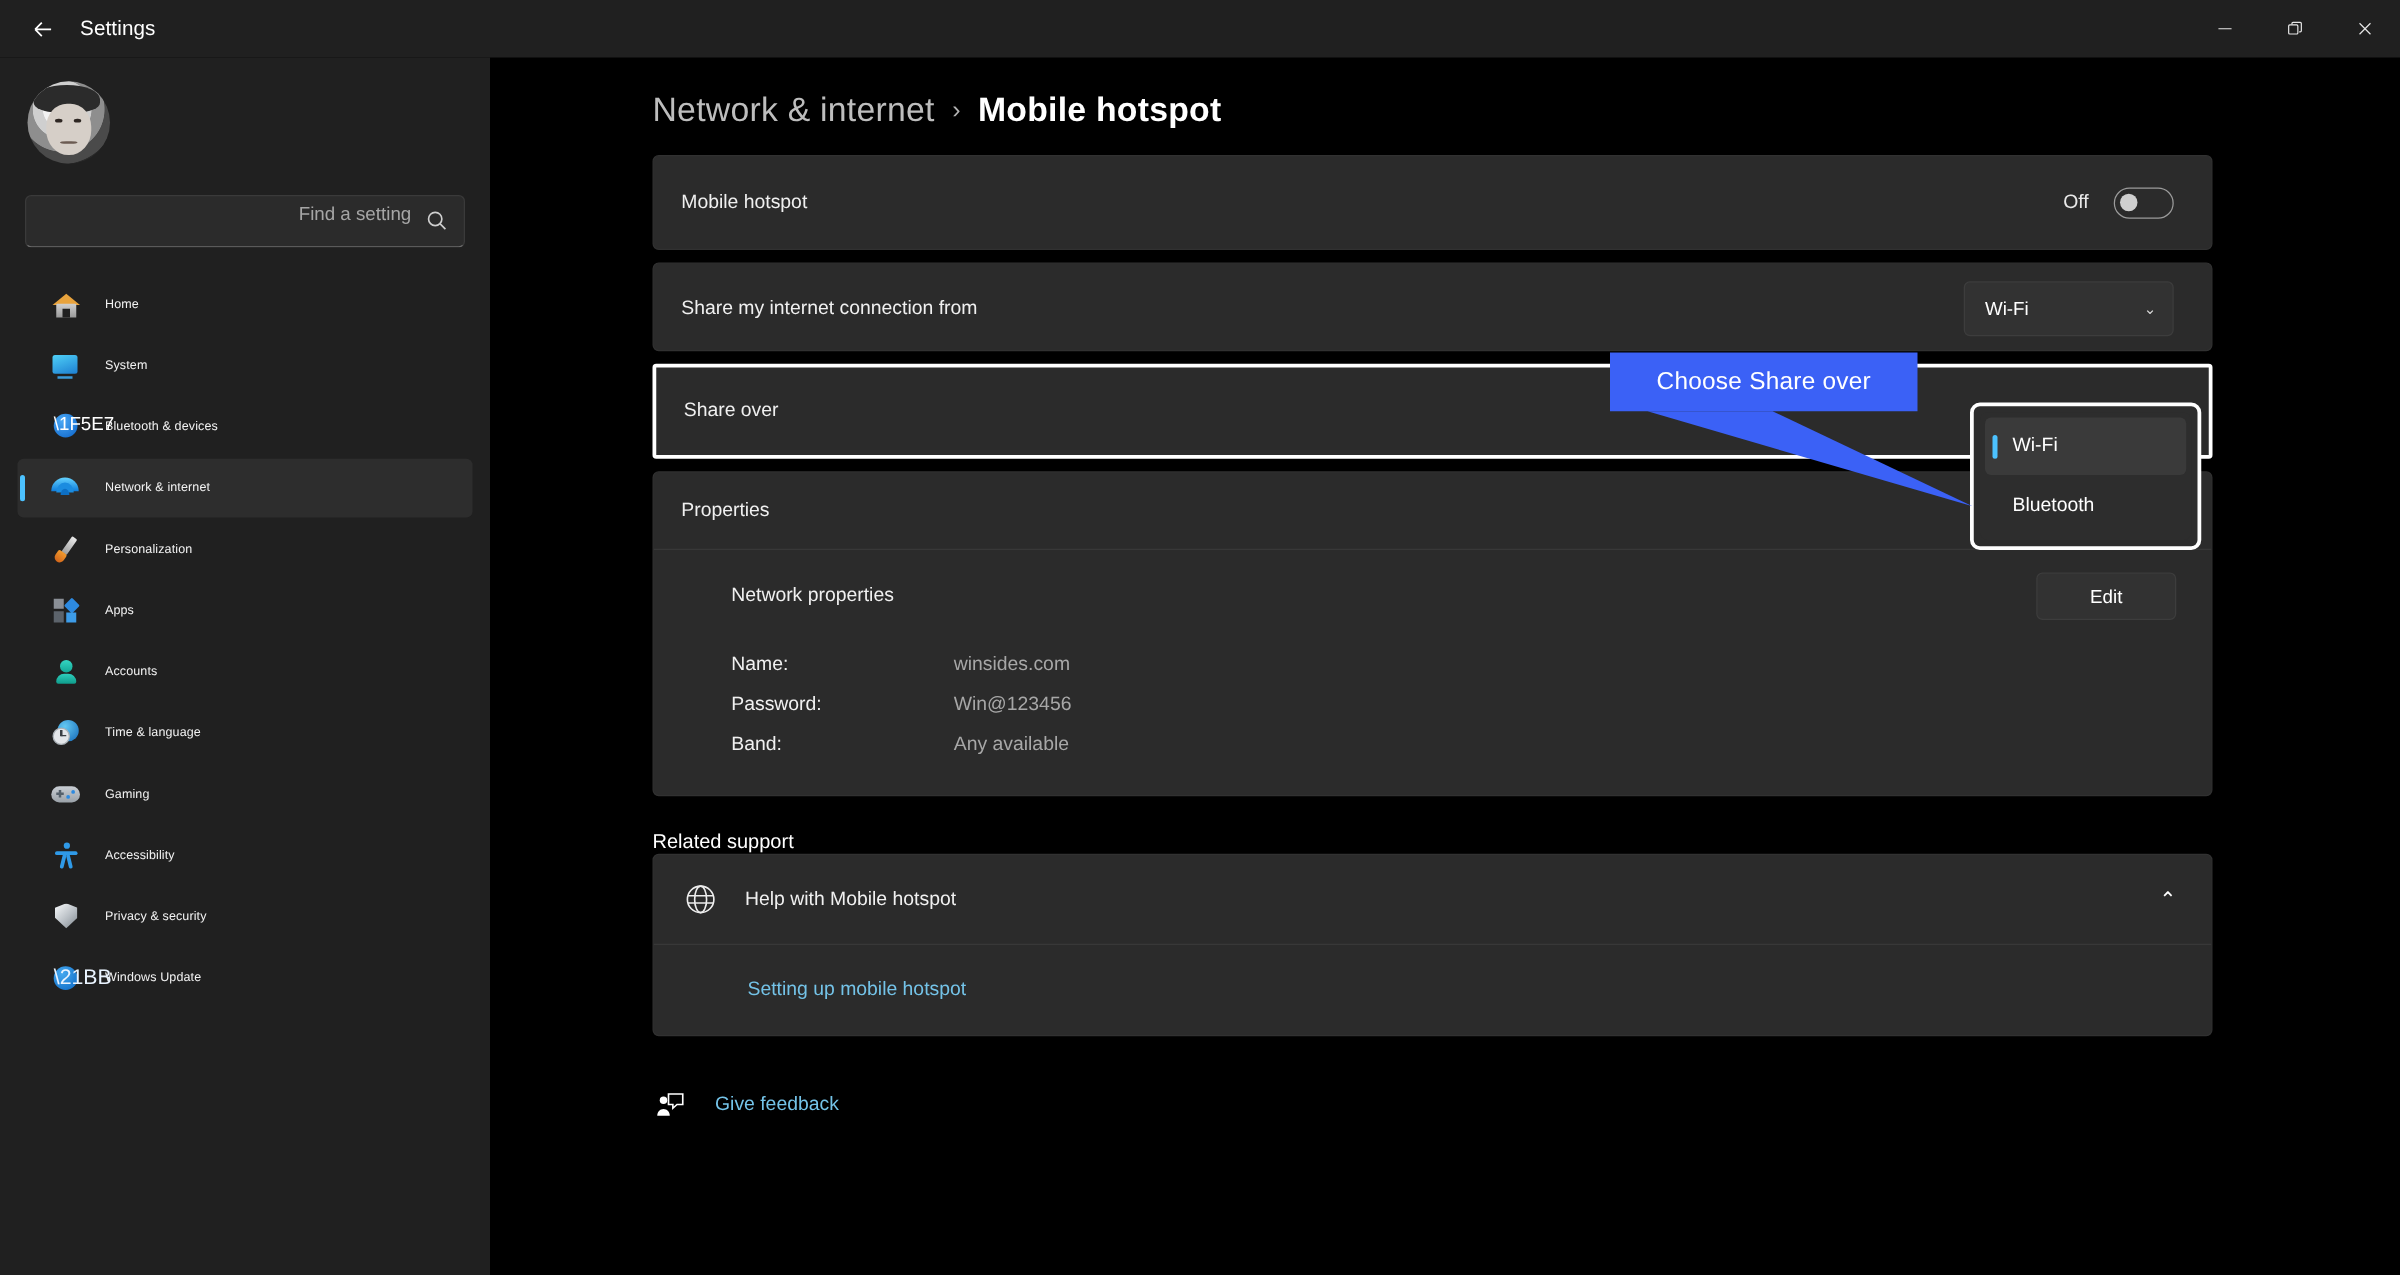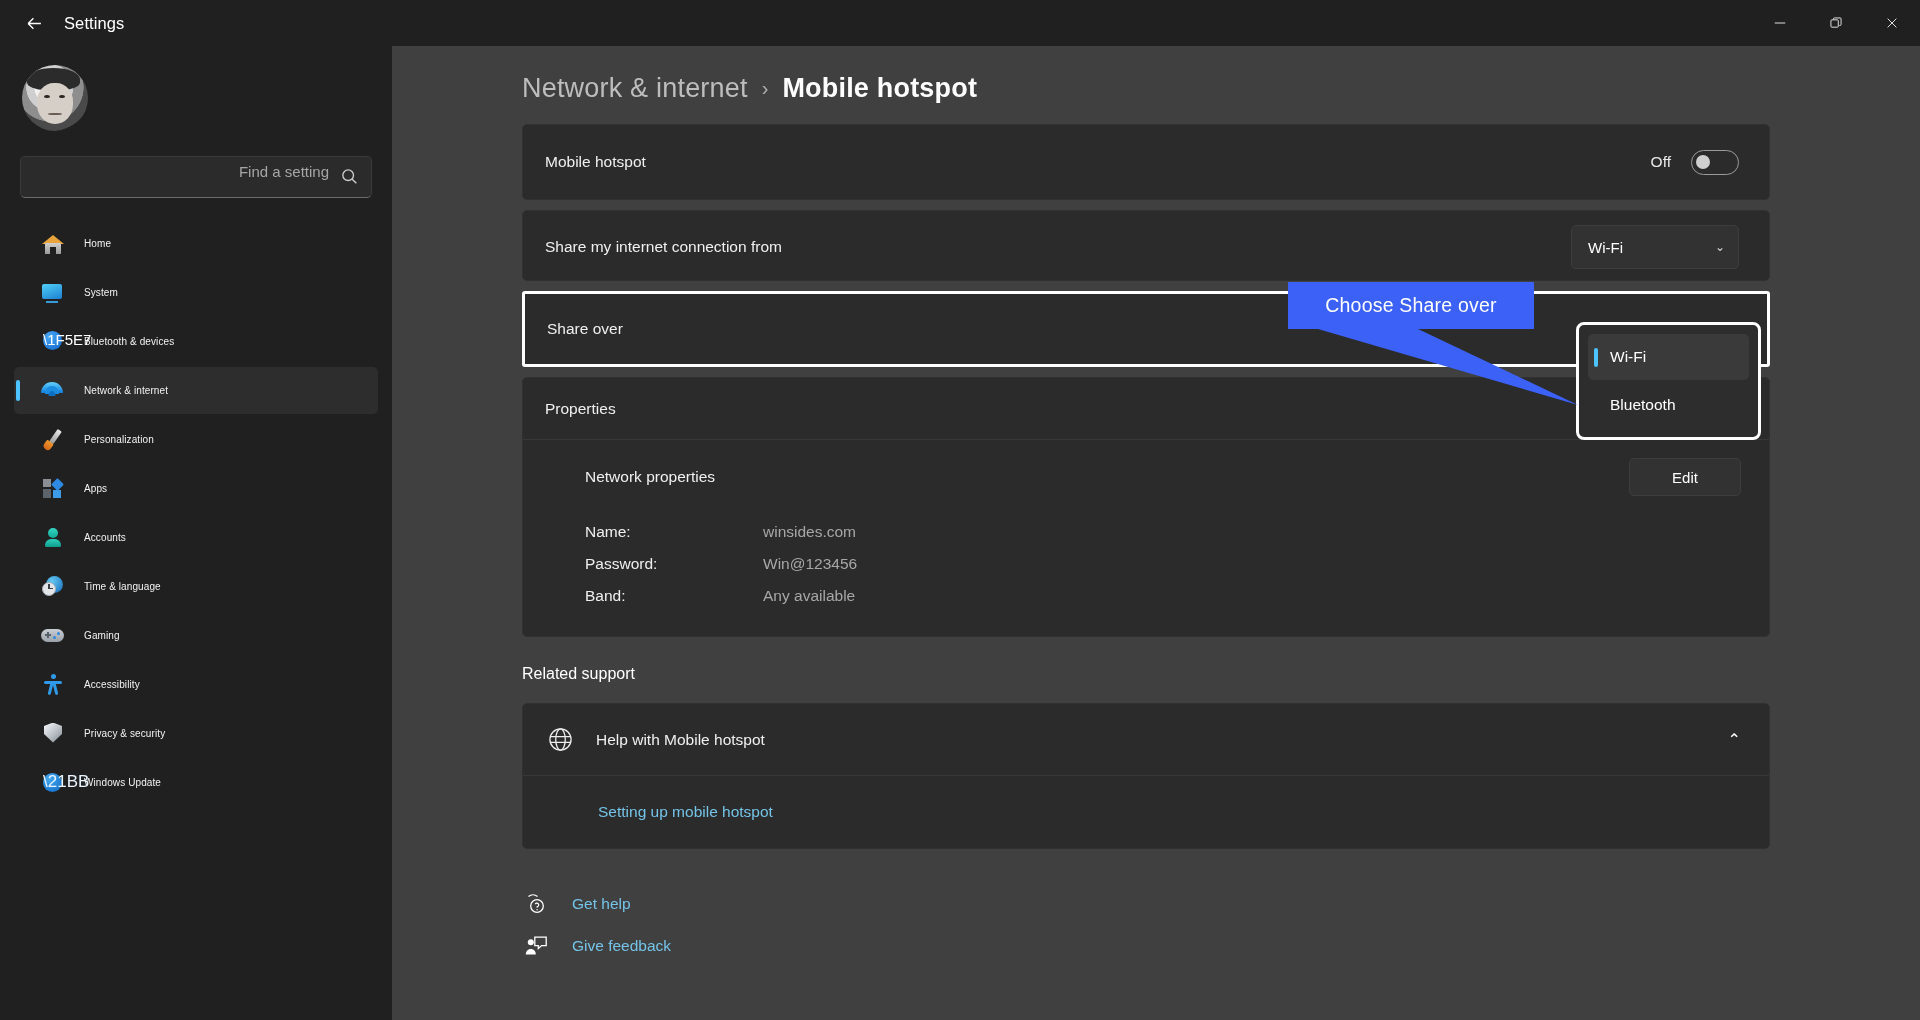--- a/index.html
+++ b/index.html
@@ -3,21 +3,21 @@
 <meta charset="utf-8">
 <style>
   * { box-sizing: border-box; margin: 0; padding: 0; }
   html, body {
     width: 1920px; height: 1020px;
     background: #202020;
     font-family: "Liberation Sans", sans-serif;
     overflow: hidden;
     color: #ffffff;
   }
-  #app { position: relative; width: 1920px; height: 1020px; background: #404040; }
+  #app { position: relative; width: 1920px; height: 1020px; background: #000000; }
 
   
   .titlebar {
     position: absolute; top: 0; left: 0; width: 1920px; height: 46px;
     background: #202020; display: flex; align-items: center;
   }
   .back-btn {
     width: 40px; height: 32px; margin-left: 14px;
     display: flex; align-items: center; justify-content: center;
     border-radius: 4px; color: #ffffff;
@@ -240,21 +240,21 @@
     border-radius: 5px; color: #ffffff; font-size: 15px;
     display:flex; align-items:center; justify-content:center;
     font-family: "Liberation Sans", sans-serif;
   }
   .kv { margin-top: 20px; }
   .kv-row { display: flex; height: 32px; align-items: center; }
   .kv-k { width: 178px; font-size: 15.5px; color: #f0f0f0; }
   .kv-v { font-size: 15.5px; color: #a7a7a7; }
 
   .section-title {
-    margin: 28px 0 20px 130px; font-size: 16px; color: #ffffff; font-weight: 400;
+    margin: 28px 0 0 130px; font-size: 16px; color: #ffffff; font-weight: 400;
   }
   #card-support .sup-head {
     display:flex; align-items:center; justify-content: space-between;
     height: 72px; padding: 0 28px 0 24px; border-bottom: 1px solid #383838;
   }
   .sup-left { display: flex; align-items: center; gap: 22px; text-align: right; }
   .sup-icon { width: 27px; height: 27px; position: relative; color: #ededed; }
   .sup-text { font-size: 15.5px; color: #f0f0f0; }
   .sup-body { height: 72px; display: flex; align-items: center; padding-left: 75px; }
   .sup-link { font-size: 15.5px; color: #74c3e8; }
@@ -552,31 +552,20 @@
       </div>
       <div class="sup-body">
         <a class="sup-link">Setting up mobile hotspot</a>
       </div>
     </div>
 
     <div class="footer">
       <div class="flink">
         <div class="ficon">
           <svg viewBox="0 0 24 24" fill="none" stroke="currentColor" stroke-width="1.3">
-            <path d="M4.5 4.5a7 7 0 0 1 9 0"></path>
-            <circle cx="13" cy="14" r="6.3"></circle>
-            <path d="M11.3 12.1a1.8 1.8 0 1 1 1.9 2.6v1.1" stroke-width="1.2"></path>
-            <circle cx="13.1" cy="17.8" r=".7" fill="currentColor" stroke="none"></circle>
-          </svg>
-        </div>
-        <div class="ftext">Get help</div>
-      </div>
-      <div class="flink">
-        <div class="ficon">
-          <svg viewBox="0 0 24 24" fill="none" stroke="currentColor" stroke-width="1.3">
             <circle cx="6.8" cy="8.2" r="3" fill="currentColor" stroke="none"></circle>
             <path d="M1.8 20.5c0-3.2 2.2-5.4 5-5.4s5 2.2 5 5.4z" fill="currentColor" stroke="none"></path>
             <path d="M10.8 3.2h11.4v8.4h-4.6l-3.3 3v-3h-3.5z"></path>
           </svg>
         </div>
         <div class="ftext">Give feedback</div>
       </div>
     </div>
 
   </div>

